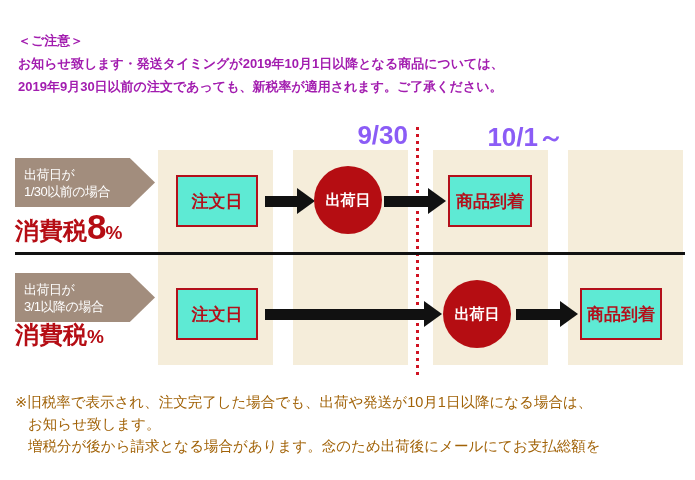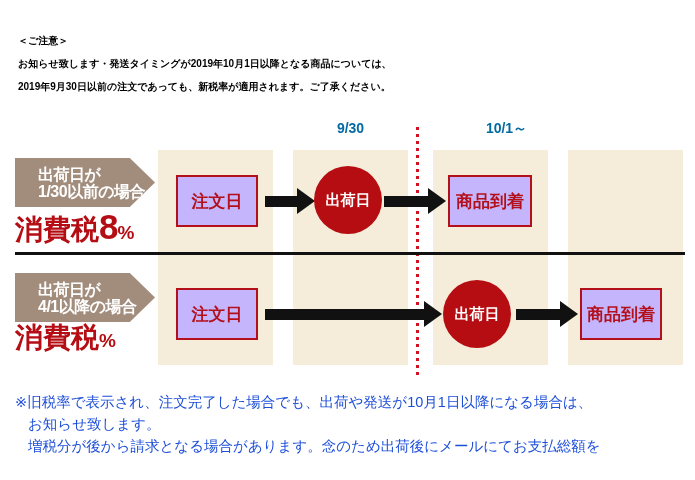--- a/index.html
+++ b/index.html
@@ -2,59 +2,59 @@
 <html><head>
 <meta charset="utf-8">
 <style>
   * { box-sizing: border-box; }
   html,body { margin:0; padding:0; background:#fff; }
   body { font-family: "Liberation Sans", "DejaVu Sans", sans-serif; }
 
   .stage { position:relative; width:695px; height:480px; background:#fff; overflow:hidden; }
 
   
-  .notice { position:absolute; left:18px; top:29px; color:#000000; font-weight:bold;
-            font-size:10px; line-height:23px; white-space:nowrap; }
+  .notice { position:absolute; left:18px; top:29px; color:#a21caf; font-weight:bold;
+            font-size:13px; line-height:23px; white-space:nowrap; }
 
   
-  .date-label { position:absolute; top:120px; width:115px; text-align:center;
-                font-size:14px; font-weight:bold; color:#0369a1; }
+  .date-label { position:absolute; top:120px; width:115px; text-align:right;
+                font-size:26px; font-weight:bold; color:#8b5cf6; }
   .date-before { left:293px; }
   .date-after  { left:449px; }
 
   
   .col { position:absolute; top:150px; width:115px; height:215px; background:#f5edda; }
   .col1 { left:158px; } .col2 { left:293px; } .col3 { left:433px; } .col4 { left:568px; }
 
   
   .vline { position:absolute; left:416px; top:127px; width:3px; height:251px;
            background:repeating-linear-gradient(to bottom, #d01322 0 3px, transparent 3px 7px); }
 
   
   .divider { position:absolute; left:15px; top:252px; width:670px; height:3px; background:#111; }
 
   
   .chevron { position:absolute; left:15px; width:140px; height:49px; background:#a28d7d;
-             color:#fff; font-size:16px; font-weight:bold; line-height:17px;
-             padding:8px 0 0 23px; letter-spacing:-0.5px; white-space:nowrap;
+             color:#fff; font-size:13px; font-weight:normal; line-height:17px;
+             padding:8px 0 0 9px; letter-spacing:-0.5px; white-space:nowrap;
              clip-path:polygon(0 0, 82% 0, 100% 50%, 82% 100%, 0 100%); }
   .chevron.r1 { top:158px; }
   .chevron.r2 { top:273px; }
 
   
   .tax { position:absolute; left:15px; color:#b50d14; font-weight:bold;
          display:flex; align-items:baseline; white-space:nowrap; }
   .tax.r1 { top:207px; }
   .tax.r2 { top:319px; }
-  .tax .prefix { font-size:28px; }
+  .tax .prefix { font-size:24px; }
   .tax .num    { font-size:35px; letter-spacing:-1px; }
   .tax .unit   { font-size:19px; }
 
   
-  .node-box { position:absolute; height:52px; background:#c4b5fd; border:2px solid #b3101b;
+  .node-box { position:absolute; height:52px; background:#5eead4; border:2px solid #b3101b;
               color:#b3101b; font-weight:bold; font-size:17px;
               display:flex; align-items:center; justify-content:center; white-space:nowrap; }
   .order1  { left:176px; top:175px; width:82px; }
   .arrive1 { left:448px; top:175px; width:84px; }
   .order2  { left:176px; top:288px; width:82px; }
   .arrive2 { left:580px; top:288px; width:82px; }
 
   
   .node-circle { position:absolute; width:68px; height:68px; border-radius:50%;
                  background:#b50d12; color:#fff; font-weight:bold; font-size:15px;
@@ -66,21 +66,21 @@
   .arrow { position:absolute; height:26px; display:flex; align-items:center; }
   .arrow .shaft { flex:1; height:11px; background:#111; }
   .arrow .head  { width:0; height:0; border-top:13px solid transparent;
                   border-bottom:13px solid transparent; border-left:18px solid #111; }
   .a1 { left:265px; top:188px; width:50px; }
   .a2 { left:384px; top:188px; width:62px; }
   .a3 { left:265px; top:301px; width:177px; }
   .a4 { left:516px; top:301px; width:62px; }
 
   
-  .footnote { position:absolute; left:15px; top:391px; font-size:14.5px; color:#1d4ed8;
+  .footnote { position:absolute; left:15px; top:391px; font-size:14.5px; color:#a16207;
               line-height:22px; white-space:nowrap; }
   .footnote .cont { margin-left:13px; }
 </style>
 </head>
 <body>
 
 <div class="stage">
 
   <div class="notice">
     <div>＜ご注意＞</div>
@@ -116,21 +116,21 @@
     </div>
   <div class="node-circle ship1">出荷日</div>
   <div class="arrow a2">
       <div class="shaft"></div>
       <div class="head"></div>
     </div>
   <div class="node-box arrive1">商品到着</div>
 
   <div class="chevron r2">
     <div>出荷日が</div>
-    <div>4/1以降の場合</div>
+    <div>3/1以降の場合</div>
   </div>
   <div class="tax r2">
     <span class="prefix">消費税</span>
     <span class="unit">%</span>
   </div>
   <div class="node-box order2">注文日</div>
   <div class="arrow a3">
       <div class="shaft"></div>
       <div class="head"></div>
     </div>

